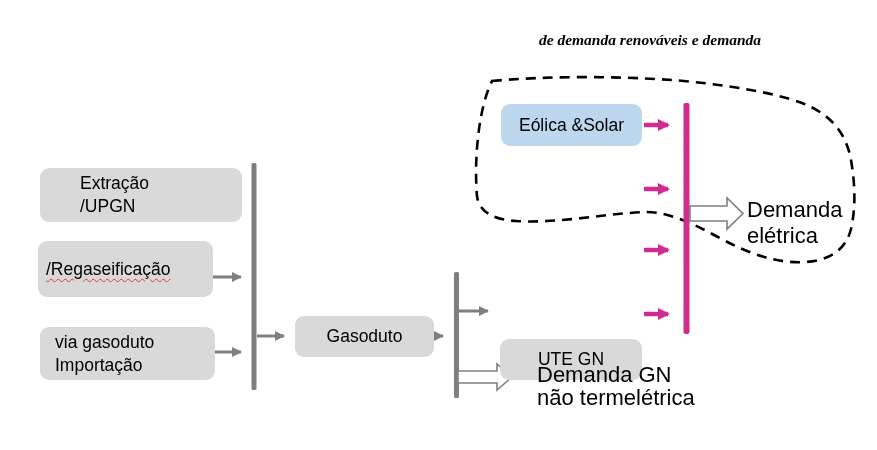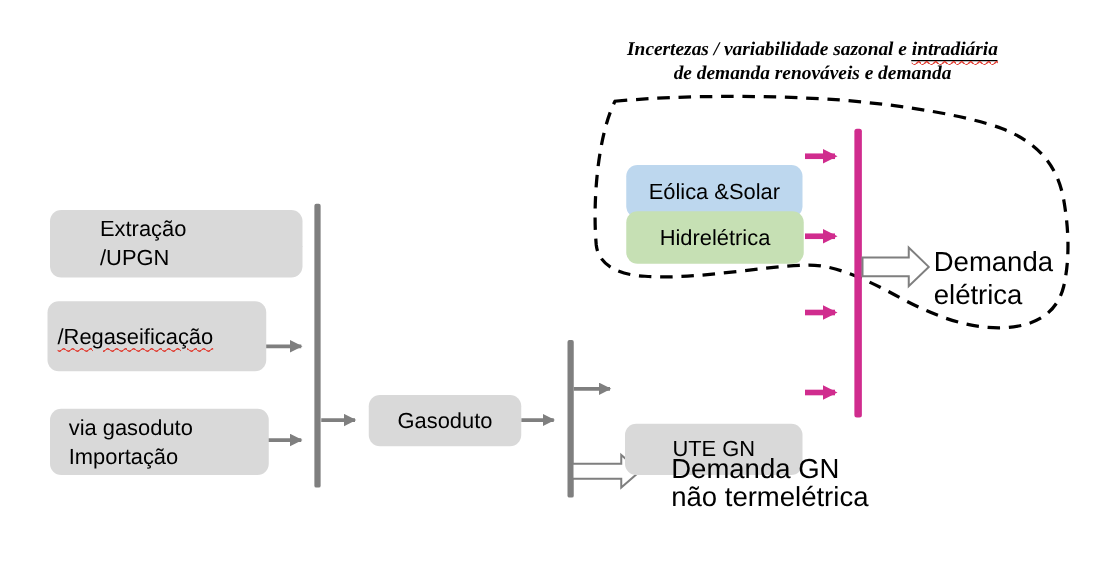--- a/index.html
+++ b/index.html
@@ -23,28 +23,28 @@
     text-decoration:underline wavy var(--spellcheck-red);
     text-decoration-thickness:1px;
     text-underline-offset:3px;
   }
   
   .node{
     position:absolute;border-radius:9px;display:flex;flex-direction:column;
     justify-content:center;font-size:17.5px;line-height:23px;color:#000;
   }
   .node.gray{background:var(--box-gray);}
-  .node.blue{background:var(--box-blue);margin-top:28px;}
+  .node.blue{background:var(--box-blue);}
   .node.green{background:var(--box-green);}
   .node.purple{background:var(--box-purple);}
   .node.center{align-items:center;text-align:center;}
   #src-extracao{left:40px;top:168px;width:162px;height:54px;padding-left:40px;}
   #src-gnl{left:38px;top:241px;width:167px;height:56px;padding-left:8px;}
   #src-import-gasoduto{left:40px;top:327px;width:160px;height:53px;padding-left:15px;}
-  #gasoduto{left:295px;top:316px;width:122px;height:41px;}
+  #gasoduto{left:295px;top:316px;width:139px;height:41px;}
   #pw-eolica{left:501px;top:104px;width:141px;height:42px;}
   #pw-hidreletrica{left:501px;top:169px;width:142px;height:42px;}
   #pw-outras{left:500px;top:231px;width:143px;height:43px;}
   #pw-utegn{left:500px;top:295px;width:142px;height:41px;margin-top:44px;}
   
   .demand-label{position:absolute;font-size:22px;color:#000;}
   #lbl-demanda-eletrica{left:747px;top:197px;line-height:26px;}
   #lbl-demanda-gn{left:517px;top:363px;line-height:23px;margin-left:20px;}
   
   #wires{position:absolute;left:0;top:0;width:877px;height:450px;}
@@ -98,21 +98,20 @@
     <line class="pink-line" x1="644" y1="125" x2="668" y2="125" marker-end="url(#mpink)"></line>
     <line class="pink-line" x1="644" y1="189" x2="668" y2="189" marker-end="url(#mpink)"></line>
     <line class="pink-line" x1="644" y1="250" x2="668" y2="250" marker-end="url(#mpink)"></line>
     <line class="pink-line" x1="644" y1="314" x2="668" y2="314" marker-end="url(#mpink)"></line>
 
     <path class="block-arrow" d="M690,206 L727,206 L727,198 L743,213.5 L727,229 L727,221 L690,221 Z"></path>
     <path class="block-arrow" d="M458,371 L497,371 L497,364 L512,377 L497,390 L497,383 L458,383 Z"></path>
   </svg>
 
   <div class="annotation">
-    <div><span>Incertezas / variabilidade sazonal e </span><span class="uline">intradiária</span></div>
     <div>de demanda renováveis e demanda</div>
   </div>
 
   <div class="node gray" id="src-extracao">
     <span>Extração</span>
     <span>/UPGN</span>
   </div>
   <div class="node gray" id="src-gnl">
     <span class="squiggle">/Regaseificação</span>
   </div>
@@ -121,23 +120,20 @@
     <span>Importação</span>
   </div>
 
   <div class="node gray center" id="gasoduto">
     <span>Gasoduto</span>
   </div>
 
   <div class="node blue center" id="pw-eolica">
     <span>Eólica &amp;Solar</span>
   </div>
-  <div class="node green center" id="pw-hidreletrica">
-    <span>Hidrelétrica</span>
-  </div>
   <div class="node gray center" id="pw-utegn">
     <span>UTE GN</span>
   </div>
 
   <div class="demand-label" id="lbl-demanda-eletrica">
     <div>Demanda</div>
     <div>elétrica</div>
   </div>
   <div class="demand-label" id="lbl-demanda-gn">
     <div>Demanda GN</div>

